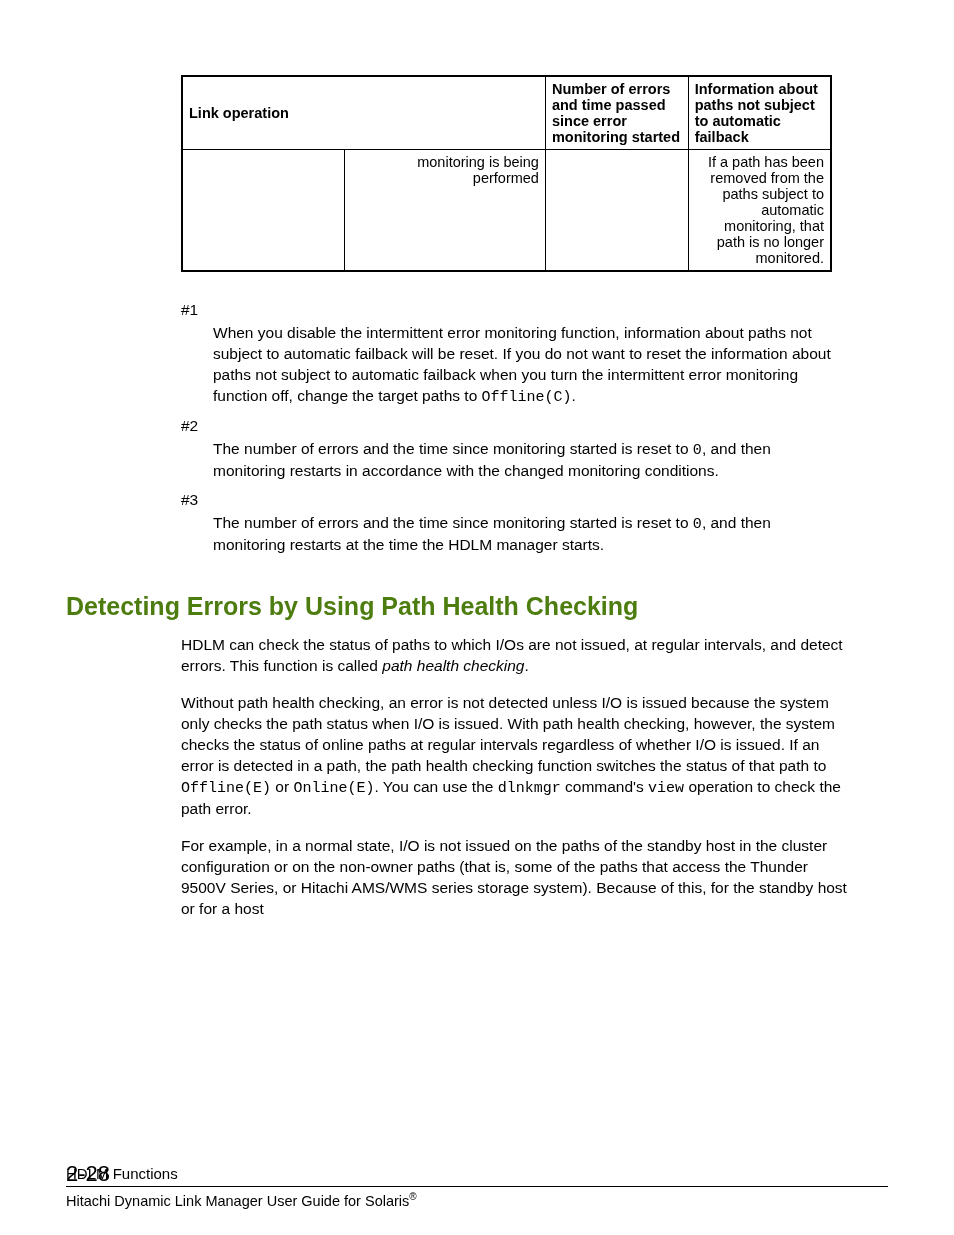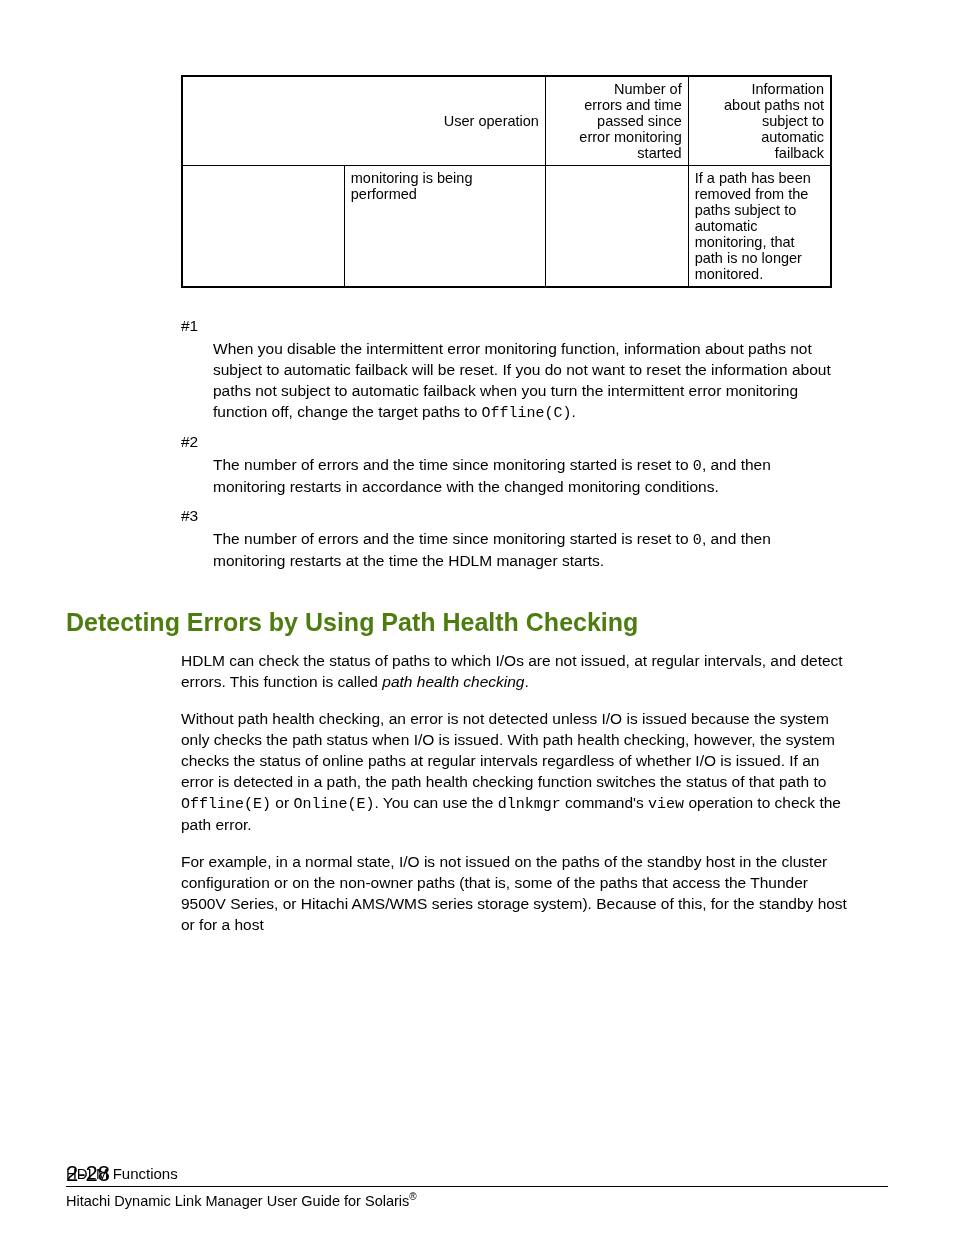--- a/index.html
+++ b/index.html
@@ -16,28 +16,27 @@
   table {
     border-collapse: collapse;
     width: 100%;
     border: 2px solid #000;
     font-size: 14.5px;
   }
   th, td {
     border: 1px solid #000;
     padding: 4px 6px;
     vertical-align: top;
-    text-align: left;
+    text-align: right;
   }
   th {
-    font-weight: normal;
-    text-align: right;
+    font-weight: bold;
+    text-align: left;
     vertical-align: middle;
     font-size: 14.5px;
-    padding-left: 32px;
   }
   .sup { font-size: 10px; vertical-align: super; }
   .notes {
     margin-left: 115px;
     margin-right: 56px;
     margin-top: 28px;
     font-size: 15.5px;
     line-height: 1.35;
   }
   .note-label { margin-top: 8px; margin-bottom: 2px; }
@@ -76,21 +75,21 @@
     font-size: 22px;
   }
 </style>
 </head>
 <body>
 
 <div class="table-wrap">
 <table>
   <thead>
     <tr>
-      <th colspan="2" style="width:56%;">User operation</th>
+      <th colspan="2" style="width:56%;">Link operation</th>
       <th style="width:22%;">Number of errors and time passed since error monitoring started</th>
       <th style="width:22%;">Information about paths not subject to automatic failback</th>
     </tr>
   </thead>
   <tbody>
     <tr>
       <td style="width:25%;border-right:1px solid #000;"></td>
       <td>monitoring is being performed</td>
       <td></td>
       <td>If a path has been removed from the paths subject to automatic monitoring, that path is no longer monitored.</td>

